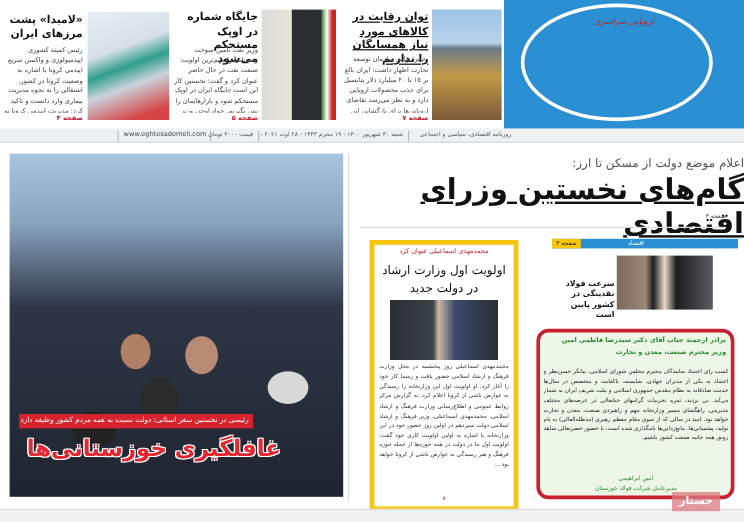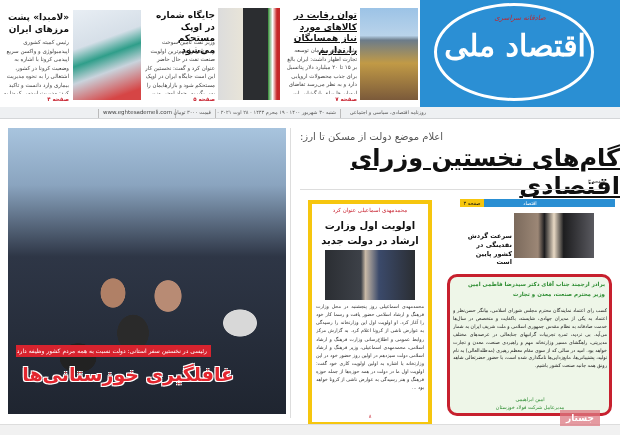--- a/index.html
+++ b/index.html
@@ -31,21 +31,21 @@
   #headline-rule { left: 300px; top: 189px; width: 305px; height: 1px; background: #ddd; }
 
   
   #bigphoto { left: 8px; top: 128px; width: 278px; height: 286px; overflow: hidden; background: #5d6f84; }
   #photo-caption { left: 16px; top: 345px; width: 195px; height: 12px; background: #d7232e; color: #fff; font-size: 6px; padding: 2px 4px; white-space: nowrap; overflow: hidden; }
   #photo-headline { left: 14px; top: 363px; width: 220px; font-size: 19px; font-weight: bold; color: #e3262f; text-shadow: 1px 1px 0 #fff, -1px -1px 0 #fff, 1px -1px 0 #fff, -1px 1px 0 #fff; }
 
   
   #ybox { left: 308px; top: 200px; width: 124px; height: 226px; border: 4px solid #f6c60e; background: #fff; }
   #ybox-kicker { left: 315px; top: 207px; width: 110px; font-size: 5.5px; color: #c7202e; text-align: center; }
-  #ybox-title { left: 315px; top: 218px; width: 110px; font-size: 10px; font-weight: bold; color: #111; text-align: center; line-height: 1.5; }
+  #ybox-title { left: 315px; top: 218px; width: 110px; font-size: 10px; font-weight: normal; color: #111; text-align: center; line-height: 1.5; }
   #ybox-photo { left: 325px; top: 250px; width: 90px; height: 50px; background: #3c3f45; }
   #ybox-body { left: 316px; top: 303px; width: 108px; font-size: 4.8px; color: #333; line-height: 1.7; text-align: justify; }
   #ybox-page { left: 316px; top: 413px; width: 108px; font-size: 5px; color: #c7202e; text-align: center; }
 
   
   #section-bar { left: 460px; top: 199px; width: 155px; height: 8px; background: #2a8fd3; }
   #section-label { left: 500px; top: 199px; width: 60px; font-size: 5px; color: #fff; text-align: center; line-height: 8px; }
   #section-page { left: 460px; top: 199px; width: 24px; height: 8px; background: #f6c60e; font-size: 5px; color: #111; text-align: center; line-height: 8px; }
   #side-photo { left: 514px; top: 213px; width: 80px; height: 45px; background: #8c7b6c; }
   #side-title { left: 460px; top: 232px; width: 52px; font-size: 6.5px; font-weight: bold; color: #111; text-align: right; line-height: 1.35; }
@@ -58,22 +58,21 @@
   #congrats-sign2 { left: 455px; top: 404px; width: 150px; font-size: 5px; color: #2a8b2f; text-align: center; }
 
   #watermark { left: 560px; top: 410px; width: 40px; height: 16px; background: rgba(220,120,130,0.75); color: #fff; font-size: 9px; font-weight: bold; text-align: center; line-height: 16px; }
   #bottom-strip { left: 0; top: 424px; width: 620px; height: 11px; background: #f1f1f1; border-top: 1px solid #ddd; }
 </style>
 </head>
 <body>
 
 <div id="masthead" class="abs">
   <div id="logo-oval" class="abs"></div>
-  <div id="logo-sub" class="abs rtl">صادقانه سراسری</div>
-  <div id="logo-title" class="abs rtl">اقتصاد ملی</div>
+  <div id="logo-sub" class="abs rtl">اروپایی سراسری</div>
 </div>
 
 <div class="abs photo" style="left:360px;top:8px;width:58px;height:92px;background:linear-gradient(180deg,#9cc3e6 0%,#b9d3ea 30%,#6c7c8a 35%,#c19a46 60%,#7b5a3a 100%);"></div>
 <div class="abs rtl topnews-title" style="left:285px;top:10px;width:72px;text-decoration:underline;">توان رقابت در کالاهای مورد نیاز همسایگان را نداریم</div>
 <div class="abs rtl topnews-body" style="left:285px;top:46px;width:72px;height:48px;overflow:hidden;">رئیس سابق سازمان توسعه تجارت اظهار داشت: ایران بالغ بر ۱۵ تا ۲۰ میلیارد دلار پتانسیل برای جذب محصولات اروپایی دارد و به نظر می‌رسد تقاضای اروپایی‌ها برای بازگشایی این بازار در چارچوب ...</div>
 <div class="abs rtl page-ref" style="left:285px;top:96px;width:72px;">صفحه ۷</div>
 
 <div class="abs photo" style="left:218px;top:8px;width:62px;height:92px;background:linear-gradient(90deg,#dcdcdc 0%,#e8e4d8 40%,#2b2d30 41%,#2b2d30 80%,#3a8f3c 81%,#fff 88%,#c62828 95%);"></div>
 <div class="abs rtl topnews-title" style="left:145px;top:10px;width:70px;">جایگاه شماره در اوپک مستحکم می‌شود</div>
 <div class="abs rtl topnews-body" style="left:145px;top:38px;width:70px;height:56px;overflow:hidden;">وزیر نفت تأمین سوخت زمستانی را مهم‌ترین اولویت صنعت نفت در حال حاضر عنوان کرد و گفت: نخستین کار این است جایگاه ایران در اوپک مستحکم شود و بازارهایمان را پس بگیریم. جواد اوجی وزیر نفت در نخستین روز کاری‌اش ...</div>
@@ -84,21 +83,21 @@
 <div class="abs rtl topnews-body" style="left:3px;top:38px;width:66px;height:56px;overflow:hidden;">رئیس کمیته کشوری اپیدمیولوژی و واکسن سریع اپیدمی کرونا با اشاره به وضعیت کرونا در کشور، اشتغالی را به نحوه مدیریت بیماری وارد دانست و تاکید کرد: مدیریت اپیدمی کرونا به تنهایی از عهده وزارت بهداشت برنمی‌آید ...</div>
 <div class="abs rtl page-ref" style="left:3px;top:96px;width:66px;">صفحه ۴</div>
 
 <div id="infobar" class="abs">
   <span class="info-cell rtl" style="left:340px;width:90px;">روزنامه اقتصادی، سیاسی و اجتماعی</span>
   <span class="info-cell rtl" style="left:215px;width:125px;overflow:hidden;">شنبه ۳۰ شهریور ۱۴۰۰ - ۱۹ محرم ۱۴۴۳ - ۲۸ اوت ۲۰۲۱ - سال هشتم شماره ۱۴۲۰</span>
   <span class="info-cell rtl" style="left:175px;width:40px;">قیمت ۳۰۰۰ تومان</span>
   <span class="info-cell" style="left:98px;width:77px;font-size:5.5px;color:#444;">www.eghtesademeli.com</span>
 </div>
 
-<div id="kicker" class="abs rtl" style="text-align:left;">اعلام موضع دولت از مسکن تا ارز:</div>
+<div id="kicker" class="abs rtl" style="text-align:right;">اعلام موضع دولت از مسکن تا ارز:</div>
 <div id="main-headline" class="abs rtl">گام‌های نخستین وزرای اقتصادی</div>
 <div id="main-ref" class="abs rtl">صفحه ۳</div>
 <div id="headline-rule" class="abs"></div>
 
 <div id="bigphoto" class="abs" style="background:
        radial-gradient(ellipse 30px 24px at 70px 230px,#222 60%,transparent 62%),
        radial-gradient(ellipse 26px 30px at 125px 205px,#2a2a2a 60%,transparent 62%),
        radial-gradient(ellipse 30px 24px at 232px 195px,#d8d8d8 55%,transparent 58%),
        radial-gradient(ellipse 24px 28px at 160px 168px,#b88b74 55%,transparent 58%),
        radial-gradient(ellipse 22px 26px at 105px 165px,#b08066 55%,transparent 58%),
@@ -112,21 +111,21 @@
 <div id="ybox-kicker" class="abs rtl" style="text-align:center;">محمدمهدی اسماعیلی عنوان کرد</div>
 <div id="ybox-title" class="abs rtl" style="text-align:center;">اولویت اول وزارت ارشاد در دولت جدید</div>
 <div id="ybox-photo" class="abs" style="background:linear-gradient(90deg,#2b2e33 0%,#3d4148 40%,#c8b9a6 45%,#3b4a6b 60%,#2b2e33 100%);"></div>
 <div id="ybox-body" class="abs rtl" style="height:108px;overflow:hidden;">محمدمهدی اسماعیلی روز پنجشنبه در محل وزارت فرهنگ و ارشاد اسلامی حضور یافت و رسما کار خود را آغاز کرد. او اولویت اول این وزارتخانه را رسیدگی به عوارض ناشی از کرونا اعلام کرد. به گزارش مرکز روابط عمومی و اطلاع‌رسانی وزارت فرهنگ و ارشاد اسلامی، محمدمهدی اسماعیلی، وزیر فرهنگ و ارشاد اسلامی دولت سیزدهم در اولین روز حضور خود در این وزارتخانه با اشاره به اولین اولویت کاری خود گفت: اولویت اول ما در دولت در همه حوزه‌ها از جمله حوزه فرهنگ و هنر رسیدگی به عوارض ناشی از کرونا خواهد بود ...</div>
 <div id="ybox-page" class="abs">۸</div>
 
 <div id="section-bar" class="abs"></div>
 <div id="section-label" class="abs rtl" style="text-align:center;">اقتصاد</div>
 <div id="section-page" class="abs rtl" style="text-align:center;">صفحه ۳</div>
 <div id="side-photo" class="abs" style="background:linear-gradient(90deg,#7b6a5c 0%,#9c8776 30%,#1d1d1f 38%,#e8d9c4 50%,#1d1d1f 62%,#5a5a60 100%);"></div>
-<div id="side-title" class="abs rtl">سرعت گردش نقدینگی در کشور پایین است</div>
+<div id="side-title" class="abs rtl">سرعت فولاد نقدینگی در کشور پایین است</div>
 
 <div id="congrats" class="abs"></div>
 <div id="congrats-h1" class="abs rtl">برادر ارجمند جناب آقای دکتر سیدرضا فاطمی امین</div>
 <div id="congrats-h2" class="abs rtl">وزیر محترم صنعت، معدن و تجارت</div>
 <div id="congrats-body" class="abs rtl" style="height:86px;overflow:hidden;">کسب رای اعتماد نمایندگان محترم مجلس شورای اسلامی، بیانگر حسن‌نظر و اعتماد به یکی از مدیران جهادی، شایسته، باکفایت و متخصص در سال‌ها خدمت صادقانه به نظام مقدس جمهوری اسلامی و ملت شریف ایران به شمار می‌آید. بی تردید، ثمره تجربیات گرانبهای جنابعالی در عرصه‌های مختلف مدیریتی، راهگشای مسیر وزارتخانه مهم و راهبردی صنعت، معدن و تجارت خواهد بود. امید در سالی که از سوی مقام معظم رهبری (مدظله‌العالی) به نام تولید، پشتیبانی‌ها، مانع‌زدایی‌ها نامگذاری شده است، با حضور حضرتعالی شاهد رونق همه جانبه صنعت کشور باشیم.</div>
 <div id="congrats-sign1" class="abs rtl" style="text-align:center;">امین ابراهیمی</div>
 <div id="congrats-sign2" class="abs rtl" style="text-align:center;">مدیرعامل شرکت فولاد خوزستان</div>
 
 <div id="bottom-strip" class="abs"></div>
 <div id="watermark" class="abs rtl" style="text-align:center;">جستار</div>

